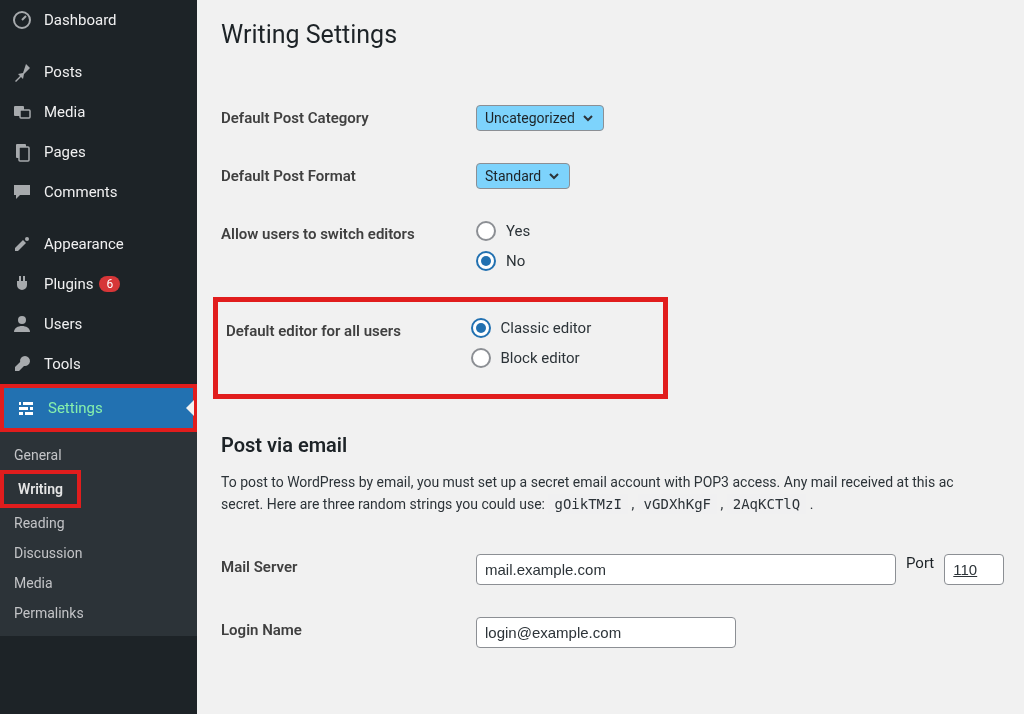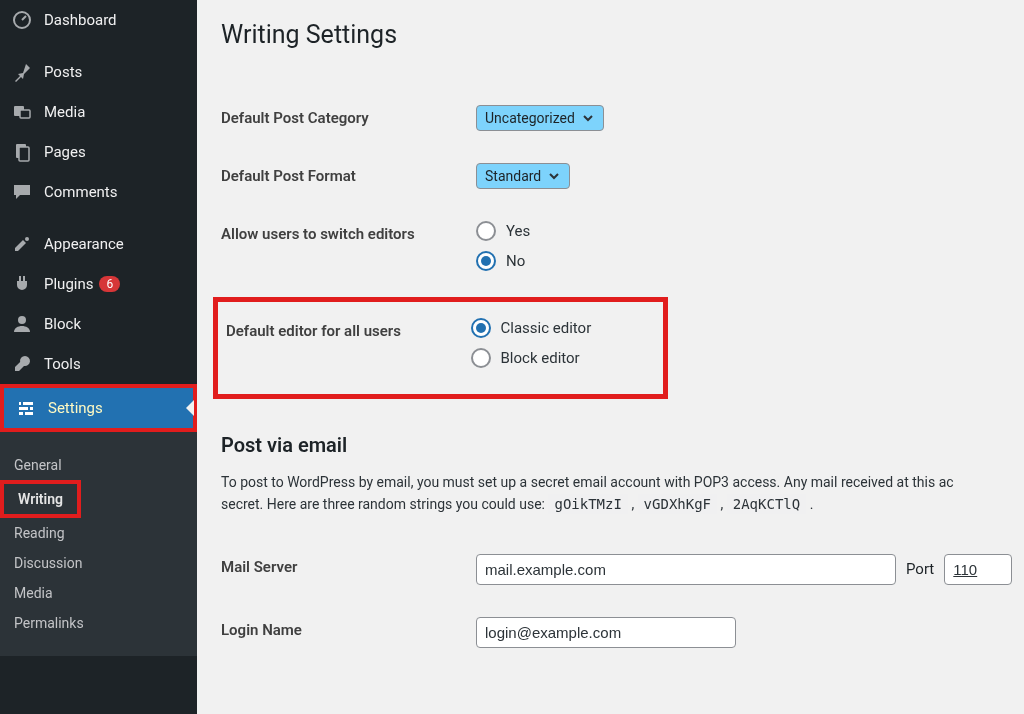--- a/index.html
+++ b/index.html
@@ -32,37 +32,37 @@
   .nav-item .icon {
     width: 20px;
     height: 20px;
     margin-right: 12px;
     display: flex;
     align-items: center;
     justify-content: center;
   }
   .nav-item.active {
     background: #2271b1;
-    color: #fef9c3;
+    color: #86efac;
     position: relative;
   }
   .nav-item.active::after {
     content: "";
     position: absolute;
     right: -1px;
     top: 50%;
     transform: translateY(-50%);
     border: 8px solid transparent;
     border-right-color: #f1f1f1;
   }
   .nav-sep { height: 12px; }
 
   .subnav {
     background: #2c3338;
-    padding: 18px 0;
+    padding: 8px 0;
     font-size: 14px;
   }
   .subnav-item {
     padding: 7px 14px;
     color: #c3c4c7;
     cursor: pointer;
   }
   .subnav-item.current {
     color: #e5e5e5;
     font-weight: 600;
@@ -171,23 +171,23 @@
     line-height: 1.6;
     margin-bottom: 22px;
   }
   code {
     background: #f0f0f1;
     padding: 2px 6px;
     font-family: Consolas, Monaco, monospace;
     font-size: 14px;
   }
 
-  .mail-row { display: flex; align-items: center; gap: 10px; }
+  .mail-row { display: flex; gap: 10px; }
   .mail-row .text-input.wide { width: 420px; }
-  .mail-row .text-input.narrow { width: 68px; text-decoration: underline; }
+  .mail-row .text-input.narrow { width: 60px; text-decoration: underline; }
   .port-label { font-size: 15px; }
 
   svg { display: block; }
 </style>
 </head>
 <body>
 
 <nav class="sidebar">
 
   <div class="nav-item">
@@ -262,21 +262,21 @@
     <span class="badge">6</span>
   </div>
 
   <div class="nav-item">
     <span class="icon">
       <svg width="20" height="20" viewBox="0 0 20 20" fill="#a7aaad">
           <circle cx="10" cy="6" r="4"></circle>
           <path d="M2 18c0-4 4-6 8-6s8 2 8 6z"></path>
         </svg>
     </span>
-    <span>Block</span>
+    <span>Users</span>
   </div>
 
   <div class="nav-item">
     <span class="icon">
       <svg width="20" height="20" viewBox="0 0 20 20" fill="#a7aaad">
           <path d="M13 2a5 5 0 00-4.9 6L3 13v4h4l5-5.1A5 5 0 1013 2z"></path>
         </svg>
     </span>
     <span>Tools</span>
   </div>

